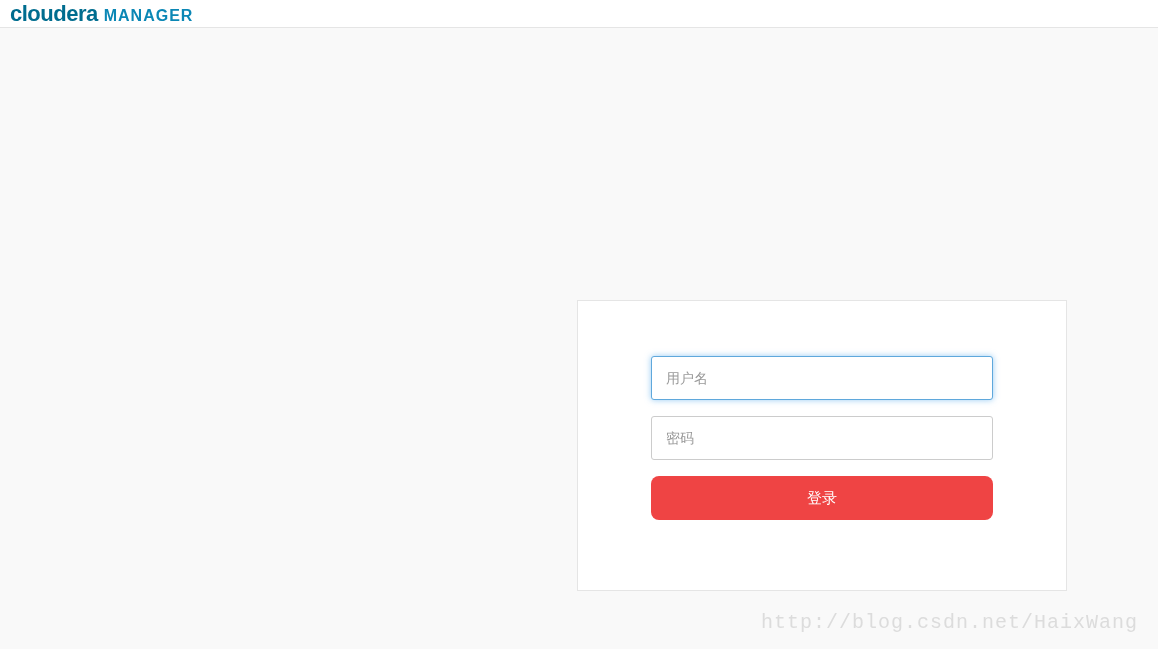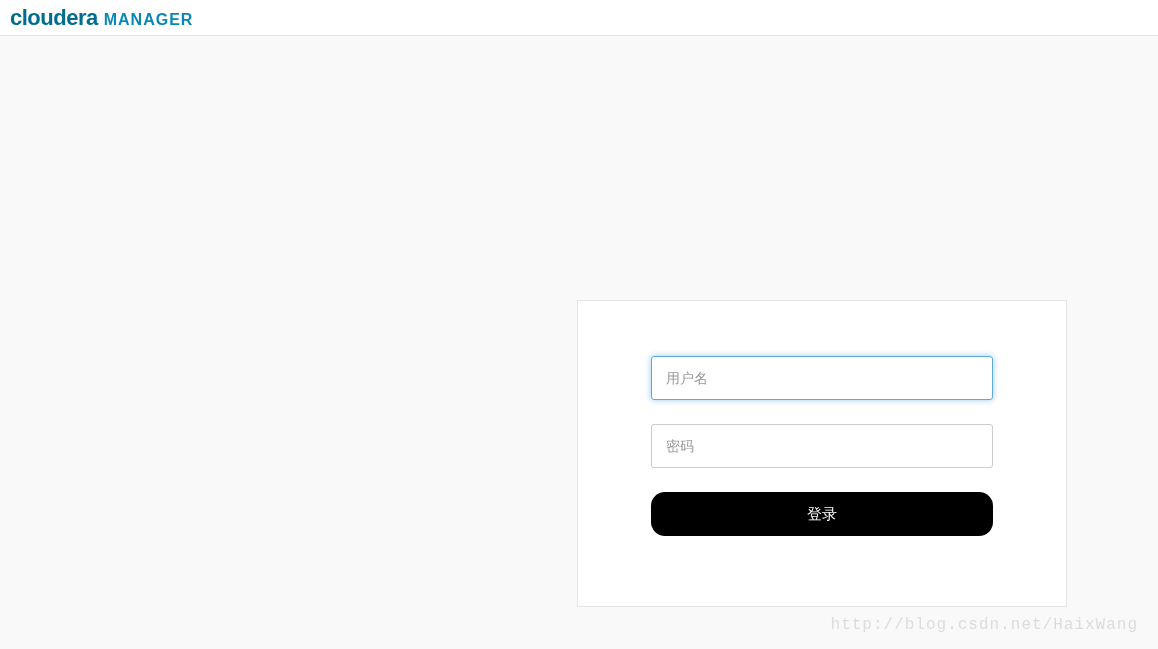--- a/index.html
+++ b/index.html
@@ -10,21 +10,21 @@
     body {
       font-family: -apple-system, BlinkMacSystemFont, "Segoe UI", Helvetica, Arial, sans-serif;
       background: #f9f9f9;
       width: 1158px;
       height: 649px;
       position: relative;
       overflow: hidden;
     }
     .header {
       background: #ffffff;
-      height: 36px;
+      height: 28px;
       border-bottom: 1px solid #e5e5e5;
       padding-left: 10px;
       display: flex;
       align-items: center;
     }
     .logo {
       display: flex;
       align-items: baseline;
       font-weight: bold;
     }
@@ -54,21 +54,21 @@
     }
     .form-input {
       width: 100%;
       height: 44px;
       border: 1px solid #ccc;
       border-radius: 3px;
       padding: 0 14px;
       font-size: 14px;
       color: #333;
       outline: none;
-      margin-bottom: 24px;
+      margin-bottom: 16px;
     }
     .form-input::placeholder {
       color: #999;
     }
     .form-input.focused {
       border: 1px solid #5fa8dc;
       box-shadow: 0 0 6px rgba(82, 168, 236, 0.6);
     }
     .checkbox-row {
       display: flex;
@@ -85,33 +85,33 @@
       cursor: pointer;
     }
     .checkbox-label {
       font-size: 14px;
       color: #333;
       cursor: pointer;
     }
     .login-button {
       width: 100%;
       height: 44px;
-      background: #000000;
+      background: #ef4444;
       color: #ffffff;
       border: none;
-      border-radius: 14px;
+      border-radius: 8px;
       font-size: 15px;
       cursor: pointer;
     }
     .watermark {
       position: absolute;
       right: 20px;
       bottom: 15px;
       color: #dcdcdc;
-      font-size: 16px;
+      font-size: 20px;
       font-family: "Courier New", monospace;
       letter-spacing: 1px;
       pointer-events: none;
     }
   </style>
 </head>
 <body>
 
 <div class="header">
   <div class="logo">

